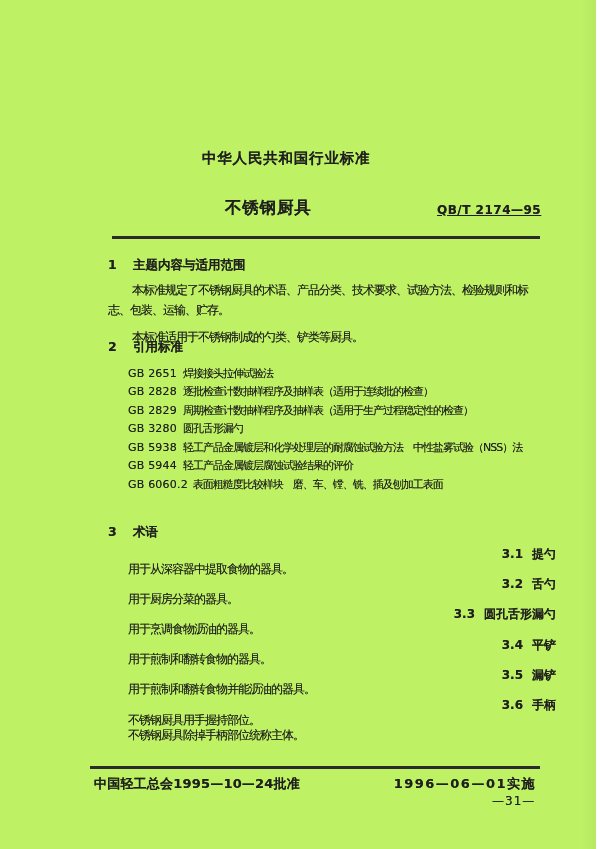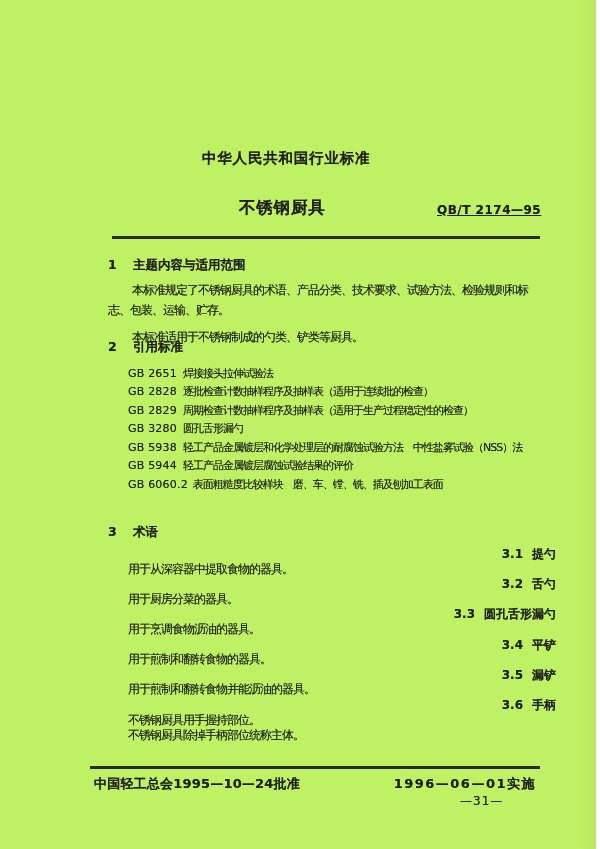--- a/index.html
+++ b/index.html
@@ -17,21 +17,21 @@
     position: absolute; top: 0; right: 0; bottom: 0; width: 16px;
     background: linear-gradient(to right, rgba(100,100,100,0) 0%, rgba(100,100,100,0.07) 100%);
     pointer-events: none;
   }
   
   .hdr-type {
     position: absolute; left: 202px; top: 149px;
     font-size: 14.5px; font-weight: 700; letter-spacing: 0.8px;
   }
   .hdr-title {
-    position: absolute; left: 239px; top: 197px;
+    position: absolute; left: 225px; top: 197px;
     font-size: 16.5px; font-weight: 700; letter-spacing: 0.8px;
   }
   .hdr-number {
     position: absolute; left: 437px; top: 203px;
     font-size: 12px; font-weight: 700; letter-spacing: 0.5px; text-decoration: underline;
   }
   .rule-top {
     position: absolute; left: 112px; top: 236px; width: 428px; height: 3px;
     background: #2b2b2b;
   }
@@ -63,21 +63,21 @@
   }
   .foot-left {
     position: absolute; left: 94px; top: 775px;
     font-size: 13px; font-weight: 700; letter-spacing: 0.2px;
   }
   .foot-right {
     position: absolute; right: 60px; top: 775px;
     font-size: 13px; font-weight: 700; letter-spacing: 1.5px;
   }
   .page-no {
-    position: absolute; left: 460px; top: 794px;
+    position: absolute; left: 492px; top: 794px;
     font-size: 12px; letter-spacing: 1px;
   }
 </style>
 </head>
 <body>
 
 <div class="page">
 
   <div class="hdr-type">中华人民共和国行业标准</div>
   <div class="hdr-title">不锈钢厨具</div>

